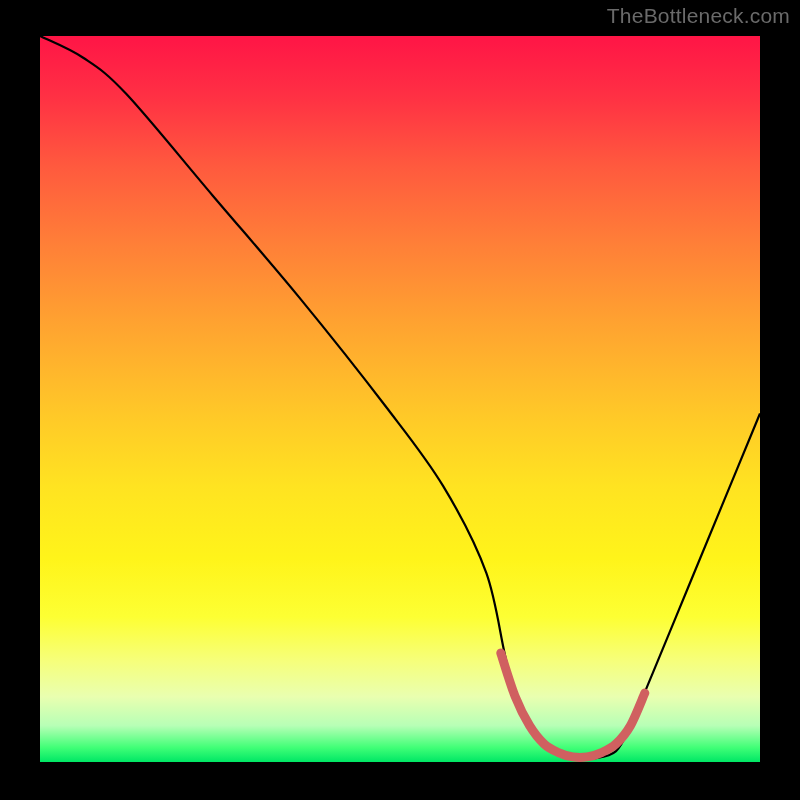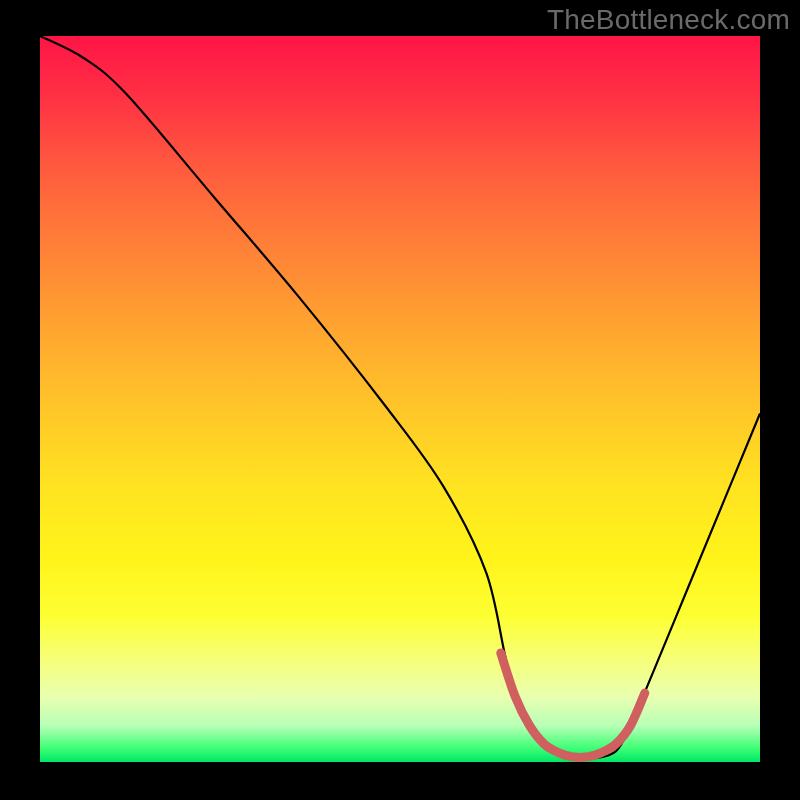--- a/index.html
+++ b/index.html
@@ -16,21 +16,21 @@
     left: 0;
     top: 0;
     width: 800px;
     height: 800px;
     background: #000;
   }
   .watermark {
     position: absolute;
     top: 4px;
     right: 10px;
-    font-size: 28px;
+    font-size: 21px;
     color: #6a6a6a;
     font-weight: 400;
     letter-spacing: 0.2px;
     user-select: none;
   }
   .plot {
     position: absolute;
     left: 40px;
     top: 36px;
     width: 720px;

